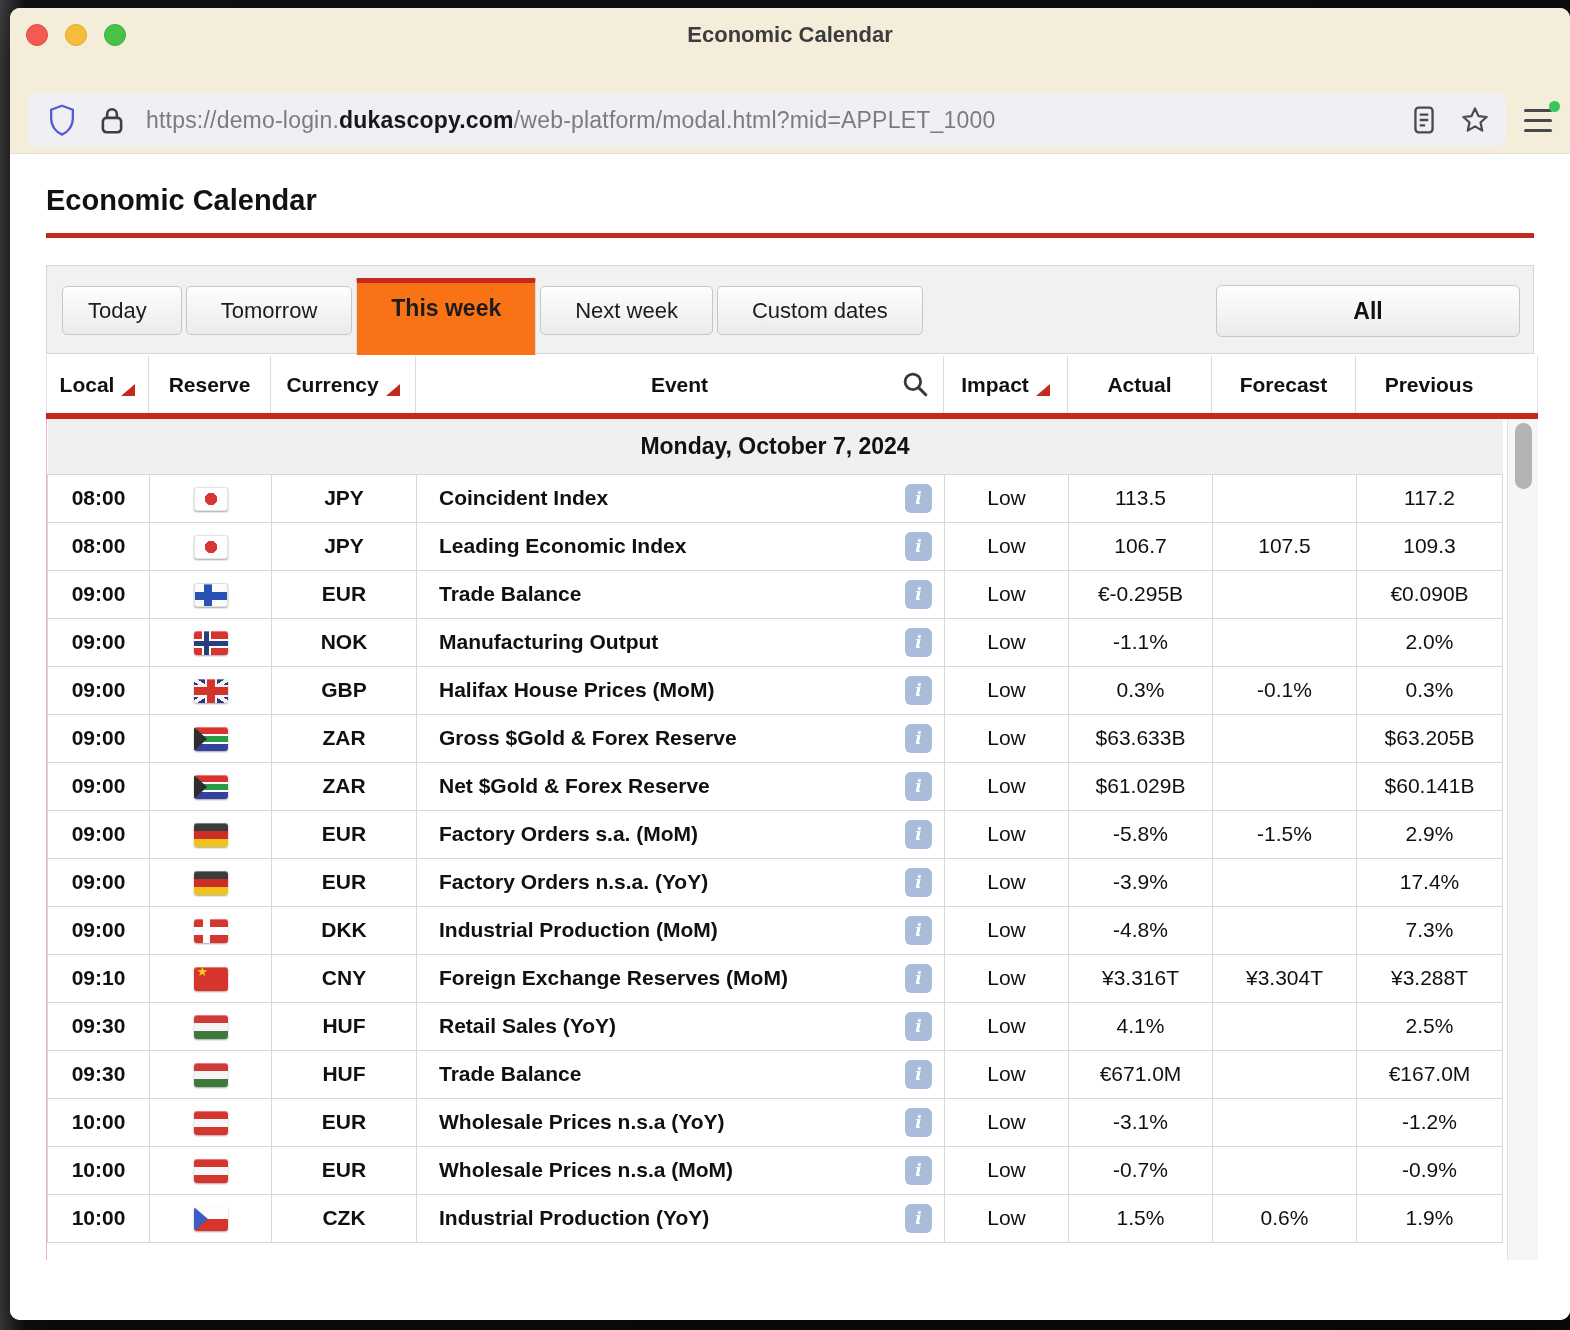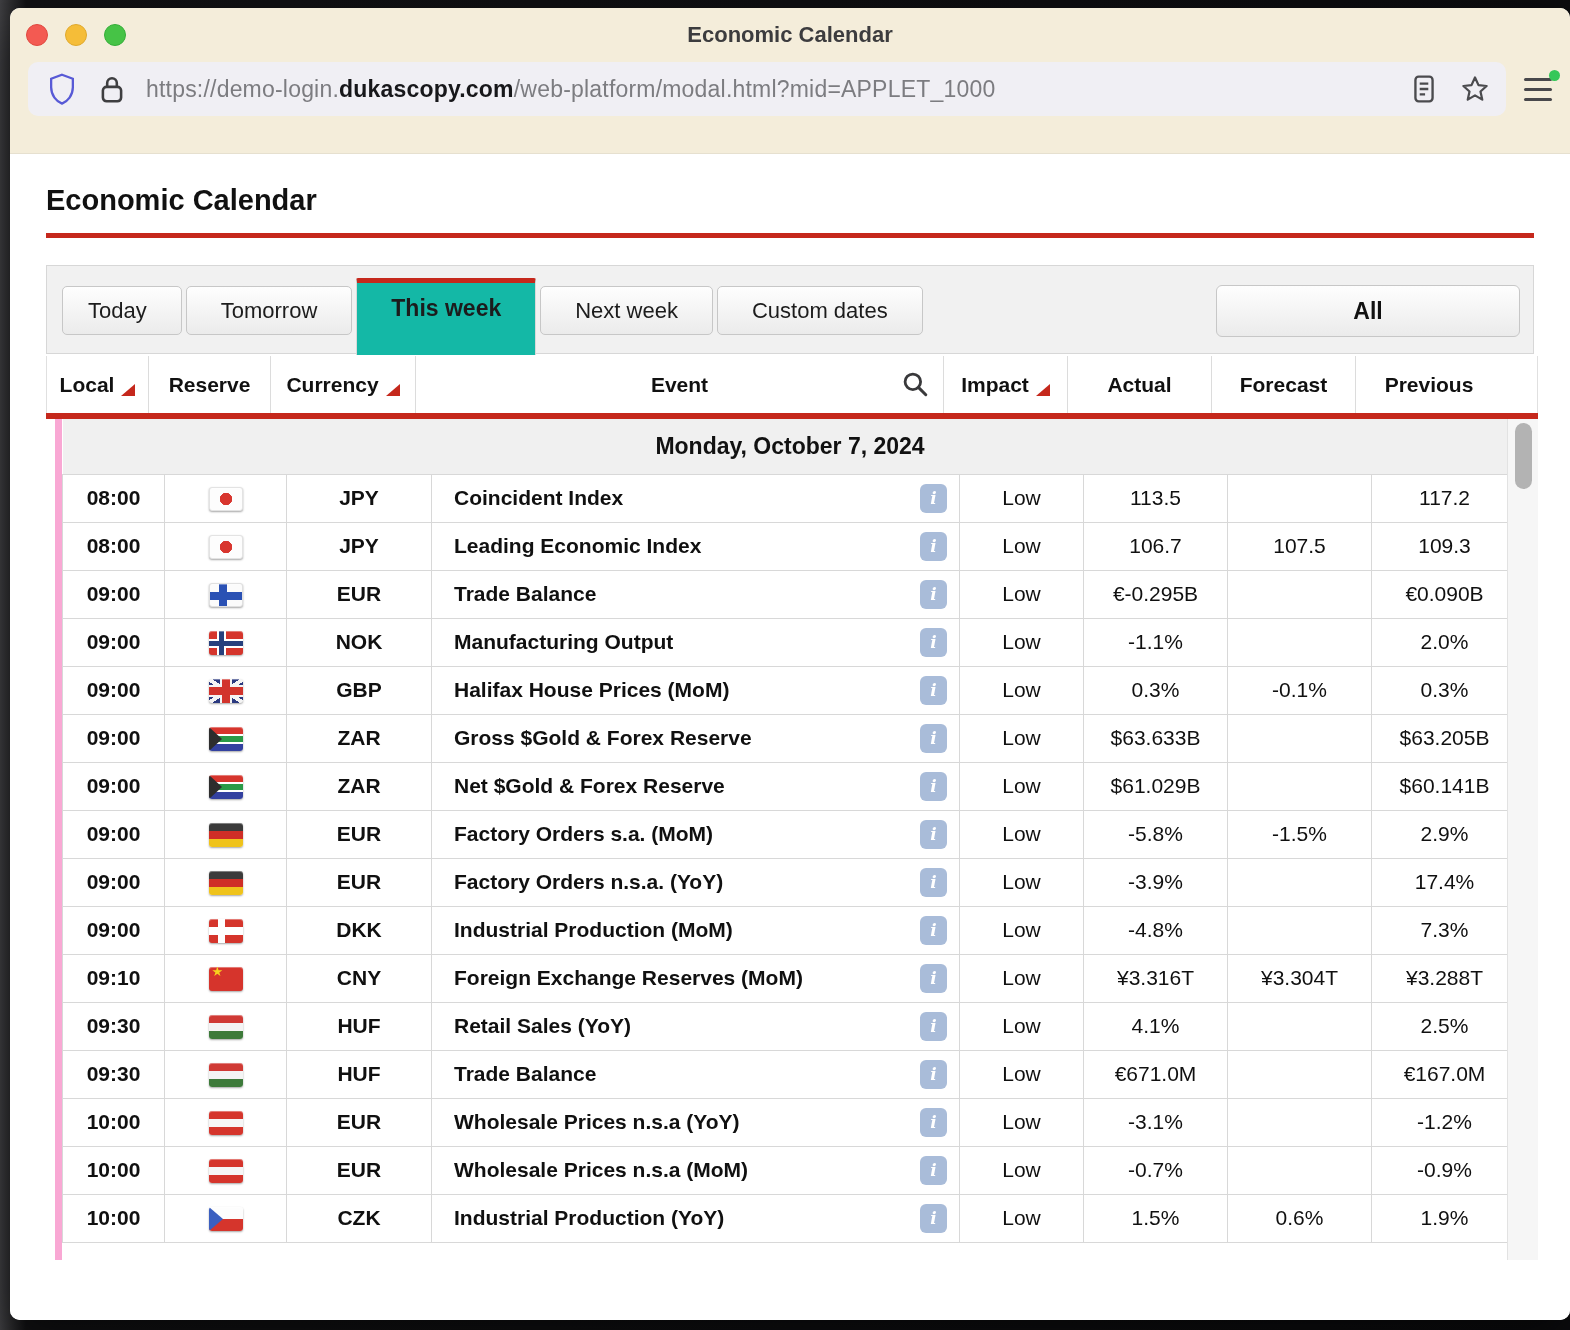--- a/index.html
+++ b/index.html
@@ -21,21 +21,21 @@
   .traffic { display:flex; gap:17px; padding-left:16px; }
   .light { width:22px; height:22px; border-radius:50%; }
   .light.red { background:#f35a52; border:1px solid #e0483f;}
   .light.yellow { background:#f5bd38; border:1px solid #e0a92c;}
   .light.green { background:#46c346; border:1px solid #35ae39;}
   .win-title {
     position:absolute; left:0; right:0; text-align:center;
     font-size:22px; font-weight:bold; color:#3c3c3e;
   }
   .toolbar {
-    height:92px; background:#f4edda; display:flex; align-items:flex-start;
+    height:92px; background:#f4edda; display:flex; align-items:flex-end;
     padding:0 0 6px 18px; border-bottom:1px solid #e6e0cf;
   }
   .urlbar {
     flex:1; height:54px; background:#f0eff4; border-radius:10px;
     display:flex; align-items:center; padding:0 16px 0 20px;
   }
   .urlbar .spacer { flex:1; }
   .url-text { font-size:23px; color:#7c7c80; margin-left:22px; white-space:nowrap; letter-spacing:.2px;}
   .url-text b { color:#17171a; font-weight:bold; }
   .chrome-icon { display:inline-flex; align-items:center; justify-content:center; }
@@ -56,21 +56,21 @@
   }
   .tab {
     margin:20px 0 0 4px; height:49px; padding:0 34px;
     background:linear-gradient(#fefefe,#ebebeb);
     border:1px solid #c7c7c7; border-radius:5px;
     font-size:22px; color:#1c1c1c; font-family:inherit; cursor:pointer; white-space:nowrap;
   }
   .tab:first-child { margin-left:15px;padding-left:25px; }
   .tab.active {
     margin-top:12px; height:77px; padding-bottom:22px;
-    background:#14b8a6; border:1px solid #d9d9d9; border-bottom:none;
+    background:#f97316; border:1px solid #d9d9d9; border-bottom:none;
     border-top:5px solid #c5281c; border-radius:2px 2px 0 0;
     font-weight:bold; font-size:23px;
   }
   .all-btn {
     margin-left:auto; margin-right:13px; margin-top:19px; width:304px; height:52px;
     background:linear-gradient(#fefefe,#ebebeb); border:1px solid #c7c7c7; border-radius:6px;
     font-size:23px; font-weight:bold; color:#111; font-family:inherit; cursor:pointer;
   }
   
   .cal { margin:2px 36px 0; width:1492px; }
@@ -84,21 +84,21 @@
     border-right:1px solid #dcdcdc; position:relative; cursor:pointer;
   }
   .hcell:last-child { border-right:none; }
   .sort-tri {
     width:0; height:0; margin-left:7px; margin-top:10px;
     border-left:14px solid transparent; border-bottom:12px solid #c5281c;
   }
   .search-ic { position:absolute; right:14px; top:14px; }
   .redline { height:6px; background:#c5281c; }
   .cal-bodywrap { position:relative; height:841px; overflow:hidden;
-    border-left:7px solid #f9a8d4;margin-left:9px; }
+    border-left:1px solid #f9a8d4; }
   table.cal-table { border-collapse:collapse; width:1455px; table-layout:fixed; }
   col.c1{width:102px} col.c2{width:122px} col.c3{width:145px} col.c4{width:528px}
   col.c5{width:124px} col.c6{width:144px} col.c7{width:144px} col.c8{width:146px}
   .date-row td {
     height:55px; background:#f0f0f0; text-align:center;
     font-size:23px; font-weight:bold; color:#111;
     border-bottom:1px solid #d8d8d8;
   }
   .cal-row td {
     height:48px; border:1px solid #d8d8d8; font-size:21px; color:#101010;

